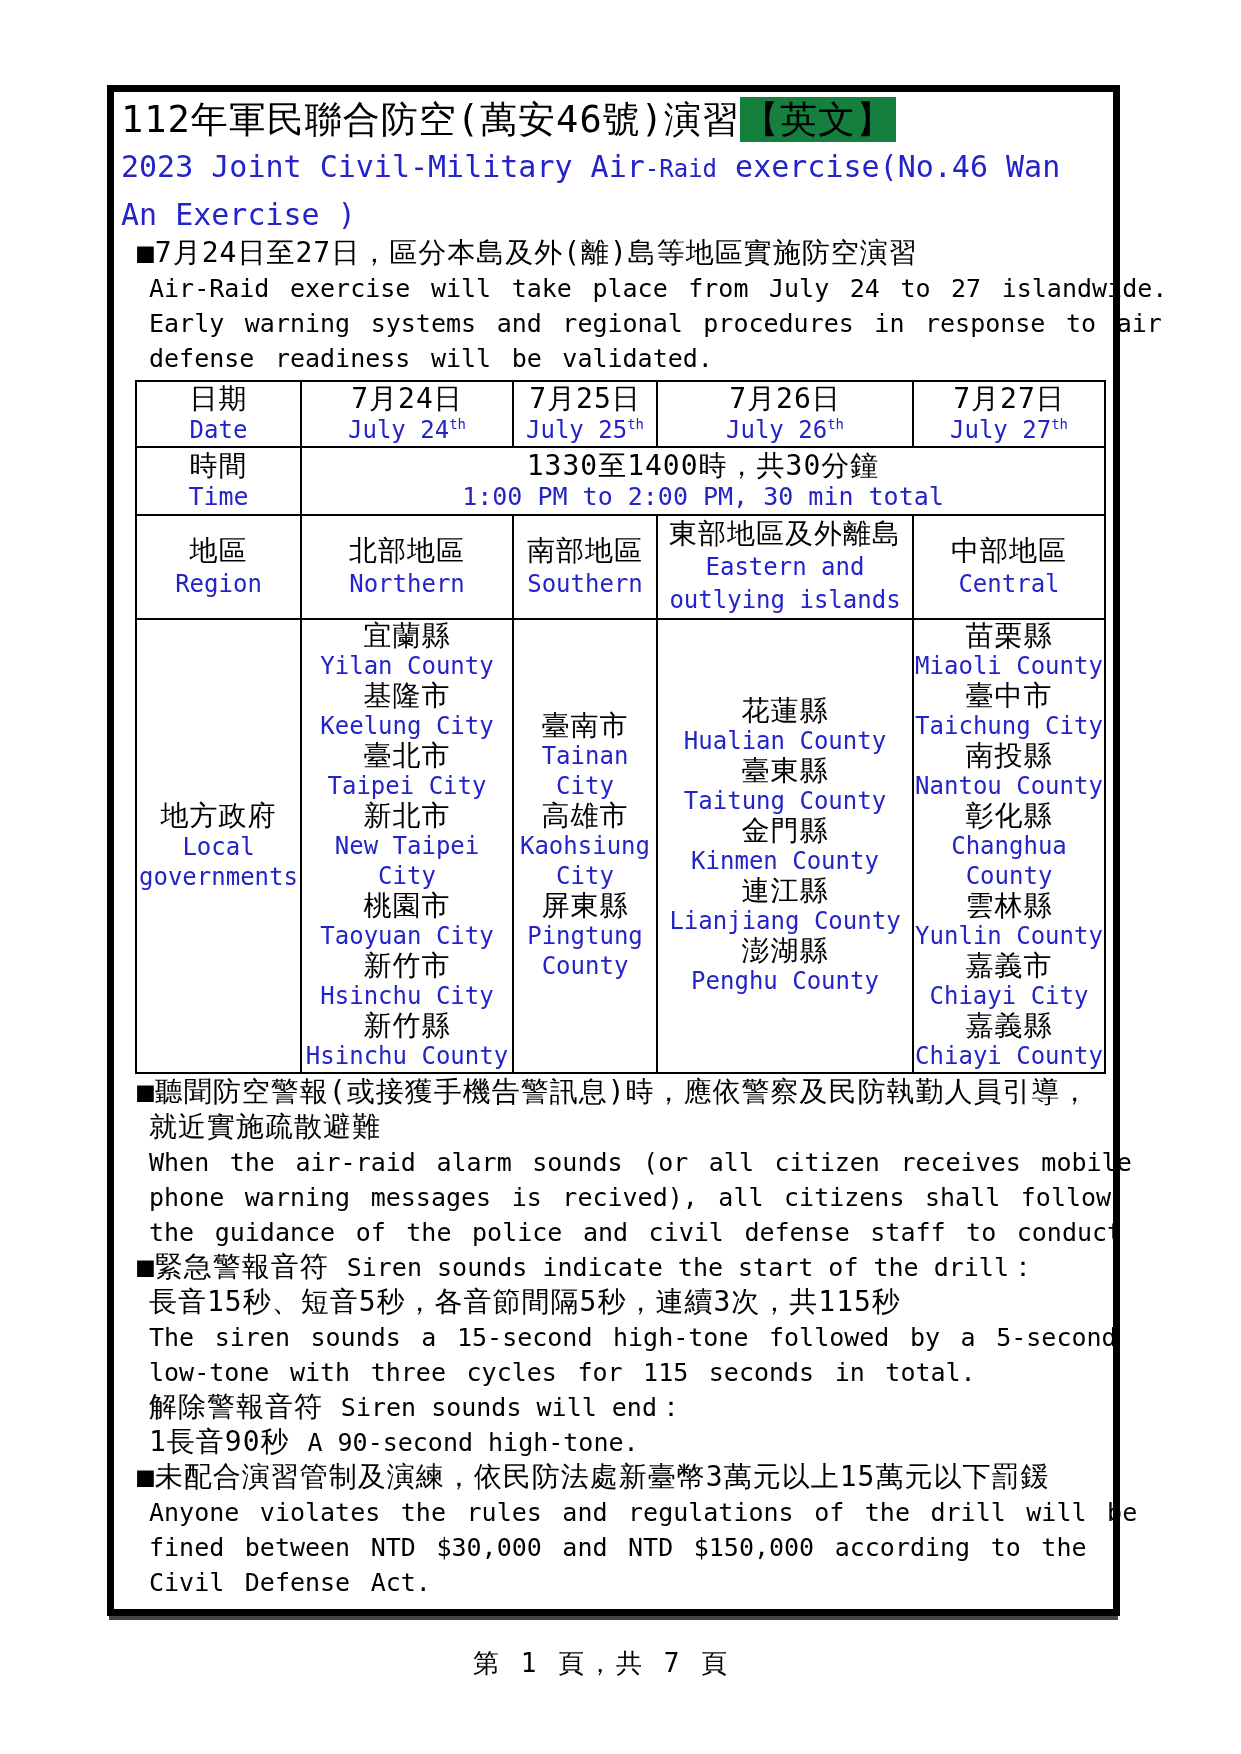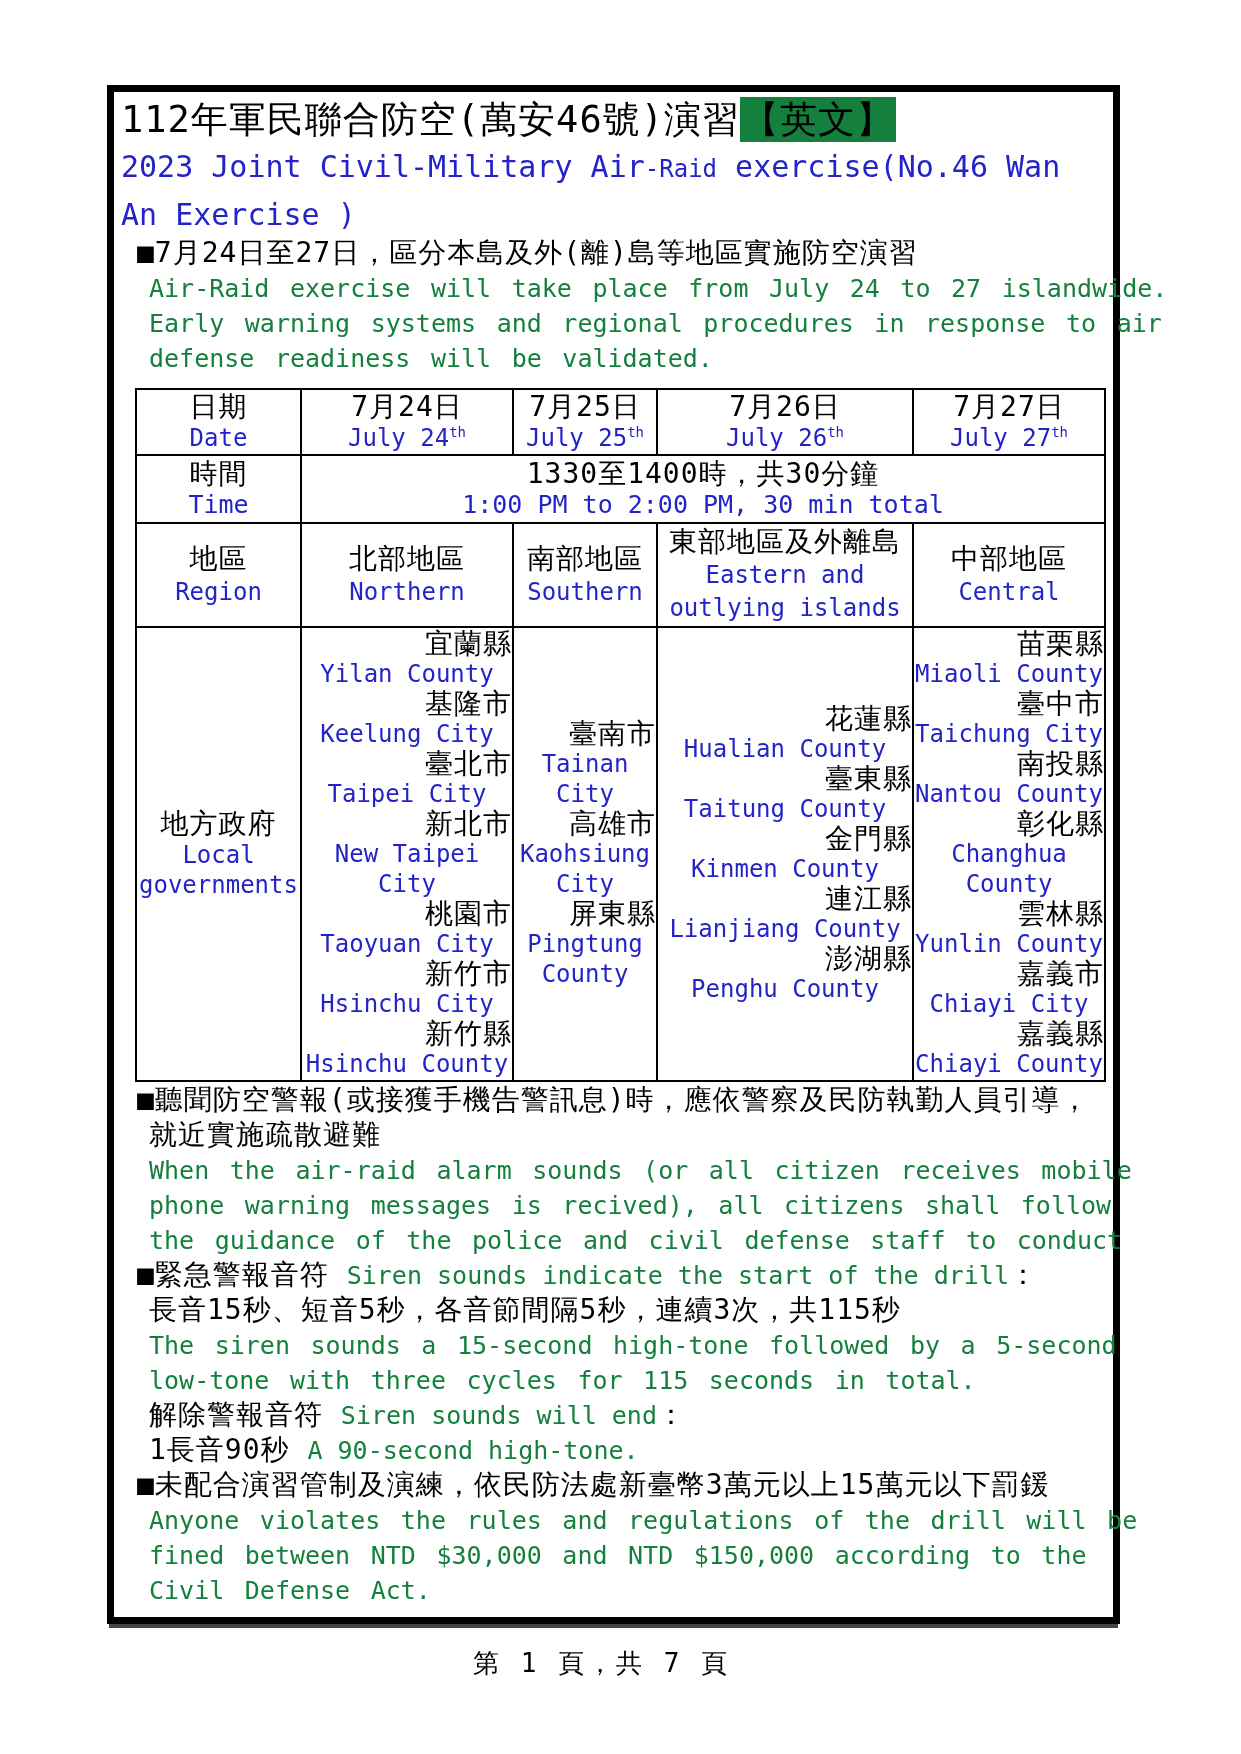--- a/index.html
+++ b/index.html
@@ -16,39 +16,39 @@
   }
   
   .title-zh { font-size:37px; line-height:48px; letter-spacing:1px; white-space:nowrap; }
   .hl { background:#15803d; padding:1px 2px; }
   .title-en { color:#2323C8; font-size:30px; line-height:45px; }
   .smseg { font-size:24px; }
   
   .line { line-height:32px; padding-left:28px; white-space:nowrap; }
   .line.flush { padding-left:16px; }
   .zh { font-size:28px; letter-spacing:1px; color:#000; }
-  .en { color:#15803d; font-size:25px; }
+  .en { color:#000000; font-size:25px; }
   .jus { word-spacing:0.22em; }
   .sections .line { line-height:31px; }
   
   table.sched {
     border-collapse:collapse; table-layout:fixed;
-    margin:10px 0 2px 14px; width:969px;
+    margin:2px 0 2px 14px; width:969px;
   }
   table.sched td { border:2px solid #000; text-align:center; vertical-align:middle; padding:1px 0; }
   .tzh { font-size:28px; line-height:32px; letter-spacing:1px; color:#000; }
   .ten { color:#2323C8; font-size:24px; line-height:30px; }
   .date-row td { height:62px; }
   .time-row td { height:64px; }
   .time-row .ten { font-size:25px; }
   .region-row td { height:100px; }
   .region-row .tzh { line-height:34px; }
   .region-row .ten { line-height:33px; }
   .gov-cell { padding:4px 0 6px 0; }
-  .gov-item .tzh { line-height:30px;text-align:right; }
+  .gov-item .tzh { line-height:30px; }
   .gov-item .ten { line-height:30px; }
   .sup { font-size:14px; vertical-align:super; line-height:0; }
   
   .footer {
     position:absolute; left:0; width:1203px; top:1646px;
     text-align:center; font-size:26px; letter-spacing:3px; color:#000;
   }
 </style>
 </head>
 <body>

